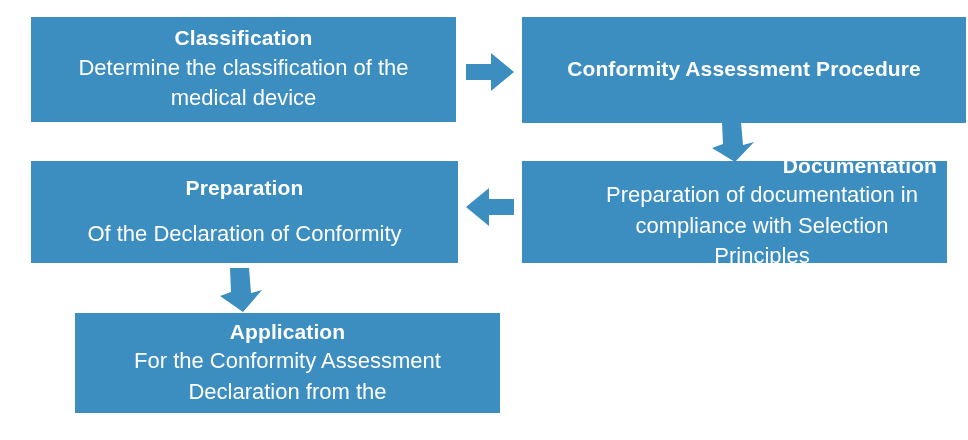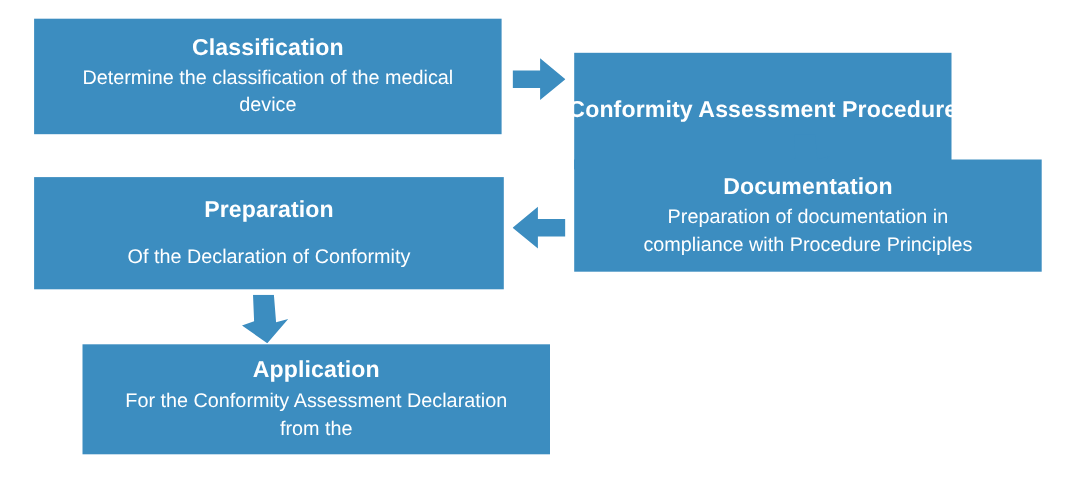--- a/index.html
+++ b/index.html
@@ -35,32 +35,32 @@
   }
   .box-title {
     font-size: 21px;
     font-weight: bold;
     line-height: 1.22;
     letter-spacing: 0.1px;
     margin: 0 0 2px 0;
     white-space: nowrap;
   }
   .box-desc {
-    font-size: 18px;
+    font-size: 22px;
     font-weight: normal;
     line-height: 1.38;
     margin: 0;
     max-width: 360px;
   }
 
   
   #box-classification { left: 31px;  top: 17px;  width: 425px; height: 105px; }
-  #box-conformity     { left: 522px; top: 17px;  width: 343px; height: 106px; margin-top: 31px; }
+  #box-conformity     { left: 522px; top: 17px;  width: 444px; height: 106px; }
   #box-preparation    { left: 31px;  top: 161px; width: 427px; height: 102px; }
-  #box-documentation  { left: 522px; top: 145px; width: 425px; height: 102px; }
+  #box-documentation  { left: 522px; top: 161px; width: 425px; height: 102px; align-items: flex-end; }
   #box-application    { left: 31px;  top: 313px; width: 425px; height: 100px; margin-left: 44px; }
 
   #box-conformity .box-title { font-size: 21px; }
   #box-conformity .box-desc  { max-width: 340px; }
   #box-documentation .box-desc { max-width: 350px; }
   #box-preparation .box-desc { max-width: 380px; margin-top: 16px; }
 
   
   .arrow {
     position: absolute;
@@ -105,21 +105,21 @@
   </div>
 
   <div class="arrow" id="arrow-left">
     <svg viewBox="0 0 48 44" preserveAspectRatio="none" aria-hidden="true">
       <polygon class="arrow-shape" points="48,14 23,14 23,3 0,22 23,41 23,30 48,30"></polygon>
     </svg>
   </div>
 
   <div class="box" id="box-documentation">
     <div class="box-title">Documentation</div>
-    <div class="box-desc">Preparation of   documentation in compliance with Procedure Principles</div>
+    <div class="box-desc">Preparation of   documentation in compliance with Selection Principles</div>
   </div>
 
   <div class="arrow" id="arrow-down-2">
     <svg viewBox="0 0 54 44" preserveAspectRatio="none" aria-hidden="true">
       <polygon class="arrow-shape" points="16,0 35,0 37,25 48,22 29,44 6,28 17,24"></polygon>
     </svg>
   </div>
 
   <div class="box" id="box-application">
     <div class="box-title">Application</div>

